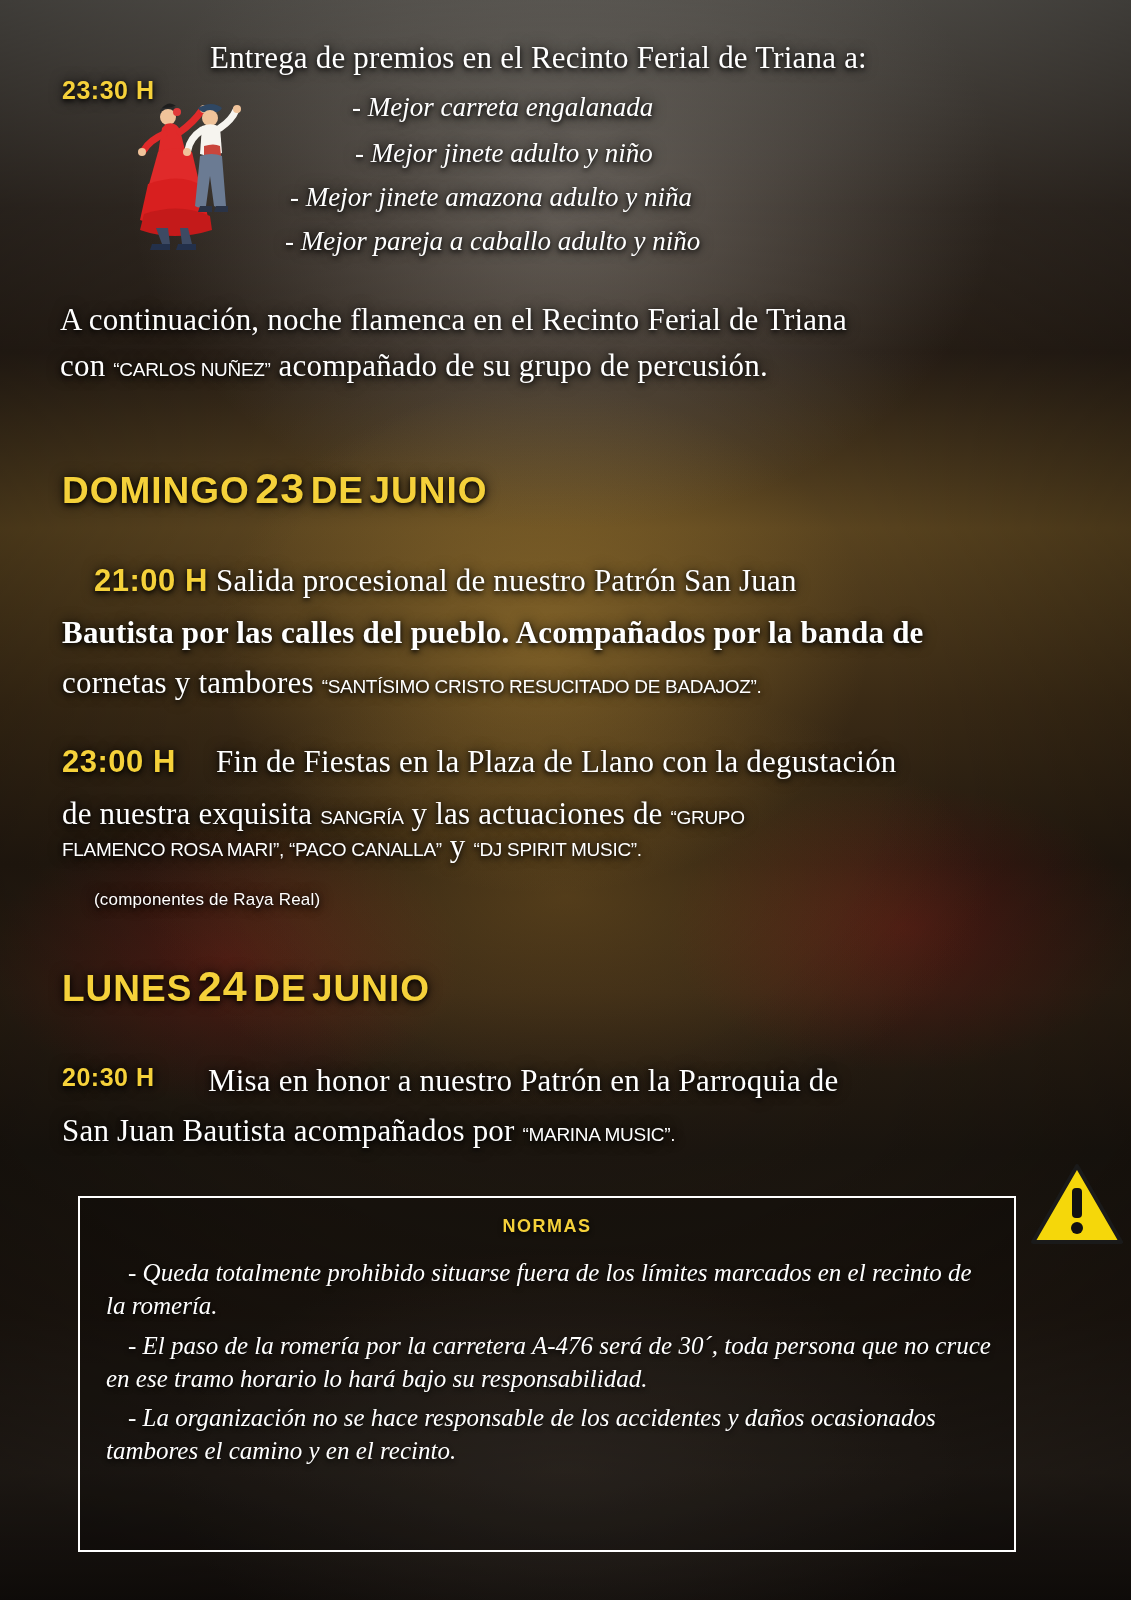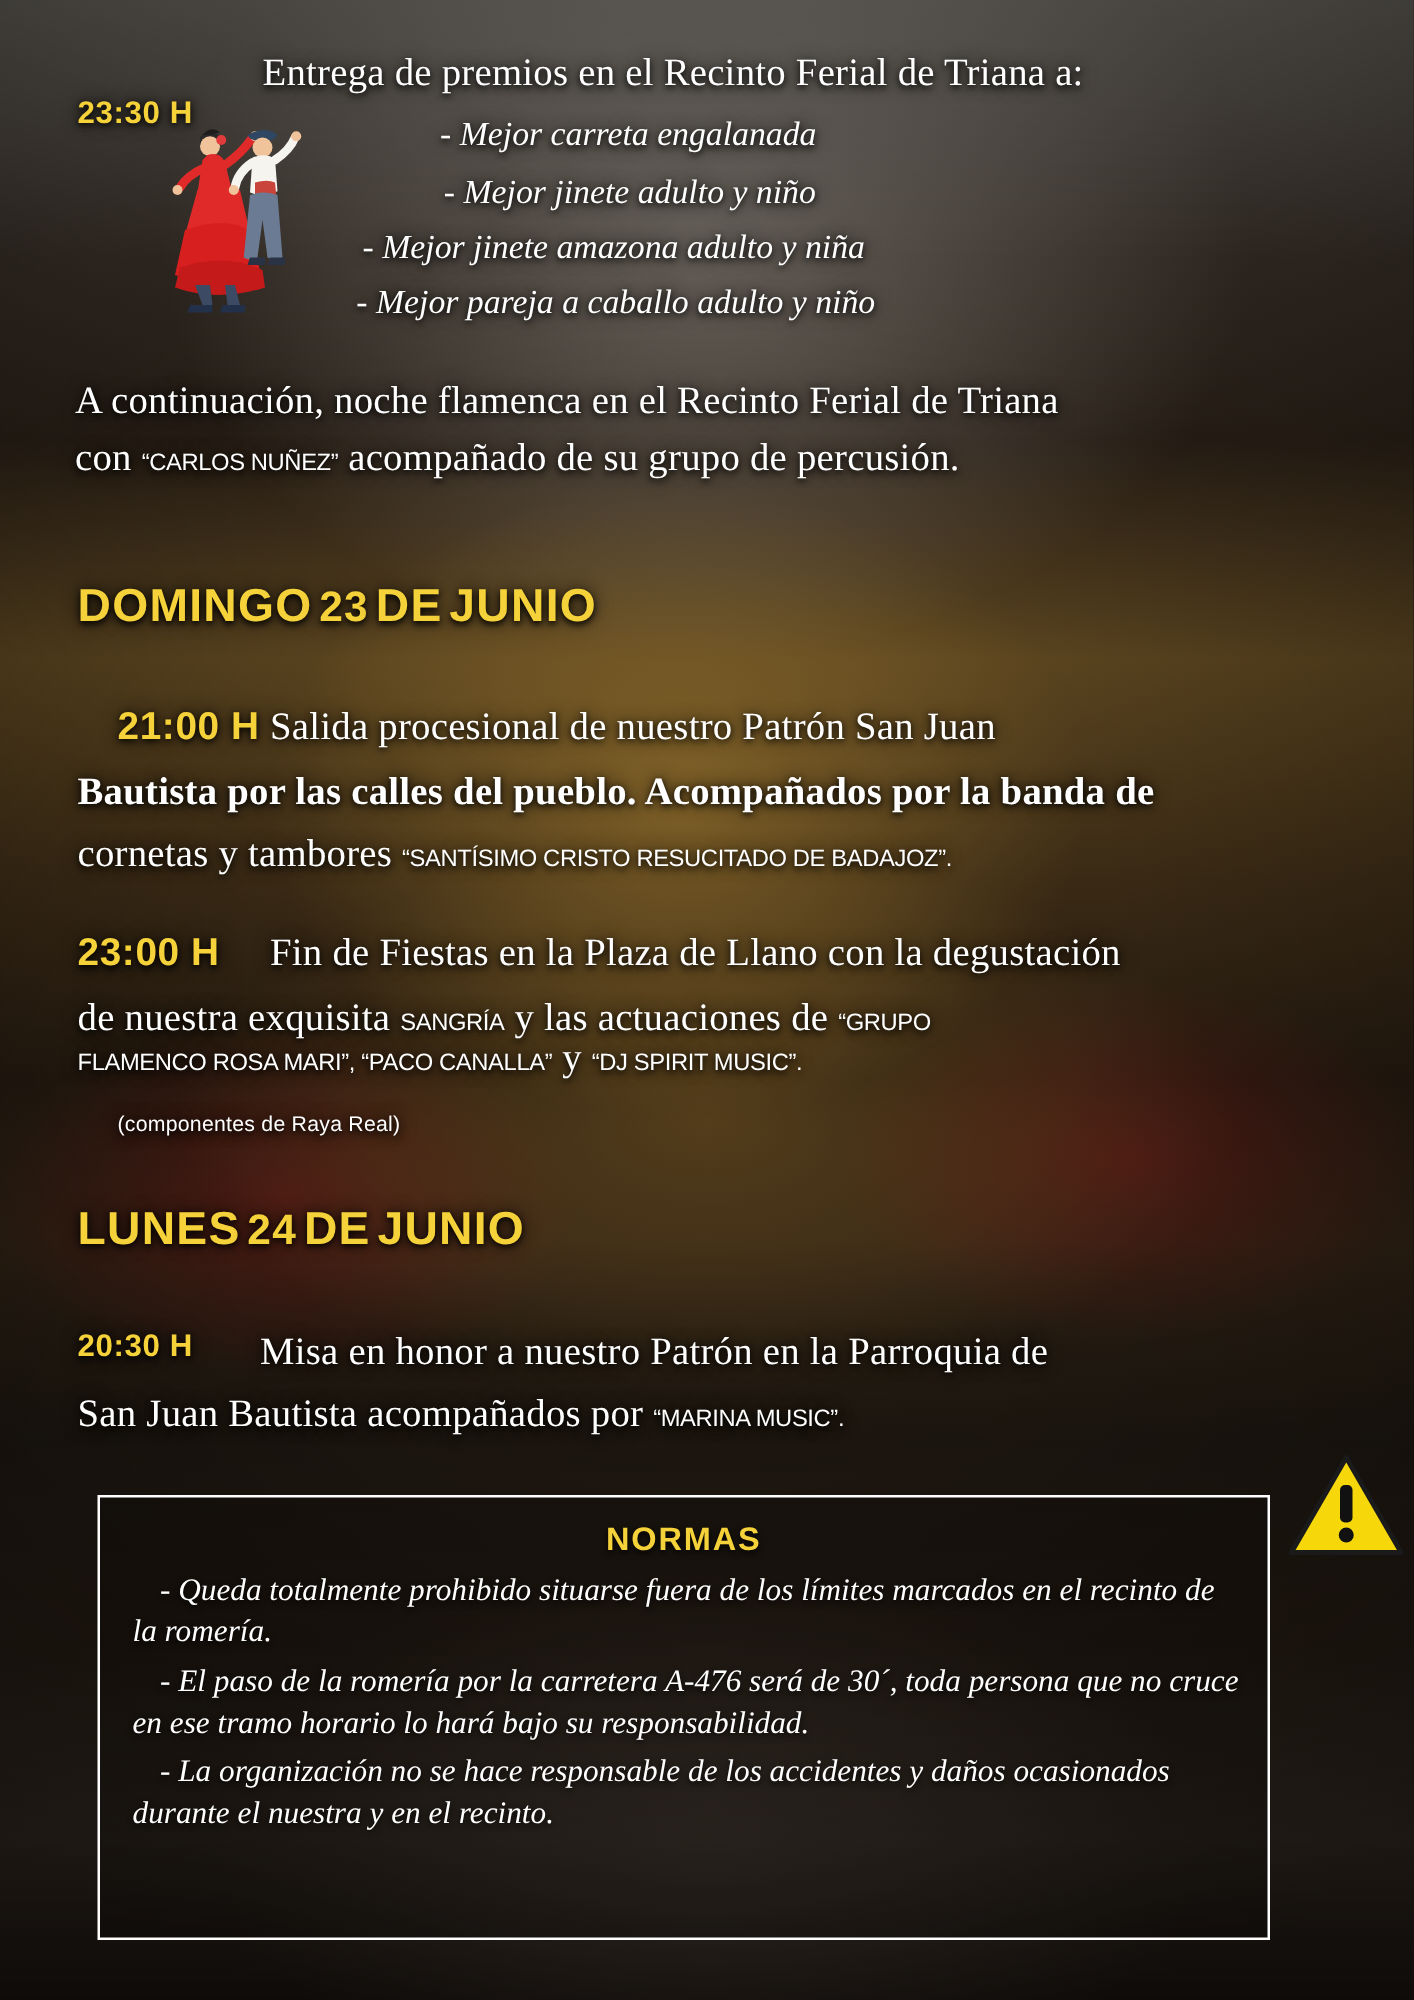--- a/index.html
+++ b/index.html
@@ -61,21 +61,21 @@
     font-weight: 400;
     font-size: 19px;
     letter-spacing: -0.3px;
   }
   .daytitle {
     color: #f5d13a;
     font-family: "Liberation Sans", sans-serif;
     font-weight: 700;
     letter-spacing: 1px;
   }
-  .daytitle .num { font-size: 34px; }
+  .daytitle .num { font-size: 43px; }
   .daytitle .wd { font-size: 37px; }
   .small-note {
     font-family: "Liberation Sans", sans-serif;
     font-size: 17px;
     letter-spacing: 0.2px;
   }
 
   
   .dancers { position: absolute; left: 118px; top: 88px; width: 130px; height: 168px; }
 
@@ -92,21 +92,21 @@
   }
   .normas-title {
     position: absolute;
     top: 18px;
     left: 0;
     width: 100%;
     text-align: center;
     color: #f5d13a;
     font-family: "Liberation Sans", sans-serif;
     font-weight: 700;
-    font-size: 26px;
+    font-size: 18px;
     letter-spacing: 1.5px;
     text-shadow: 0 2px 5px rgba(0,0,0,0.9);
   }
   .normas-list {
     position: absolute;
     top: 58px;
     left: 26px;
     right: 22px;
     font-style: italic;
     font-size: 25px;
@@ -216,18 +216,18 @@
         <rect x="41" y="26" width="10" height="30" rx="4" fill="#111"></rect>
         <circle cx="46" cy="66" r="6" fill="#111"></circle>
       </svg>
     </div>
 
     <div class="normas-box">
       <div class="normas-title">NORMAS</div>
       <div class="normas-list">
         <p>- Queda totalmente prohibido situarse fuera de los límites marcados en el recinto de la romería.</p>
         <p>- El paso de la romería por la carretera A-476 será de 30´, toda persona que no cruce en ese tramo horario lo hará bajo su responsabilidad.</p>
-        <p>- La organización no se hace responsable de los accidentes y daños ocasionados durante el nuestra y en el recinto.</p>
+        <p>- La organización no se hace responsable de los accidentes y daños ocasionados tambores el camino y en el recinto.</p>
       </div>
     </div>
 
   </div>
 </div>
 
 </body></html>

